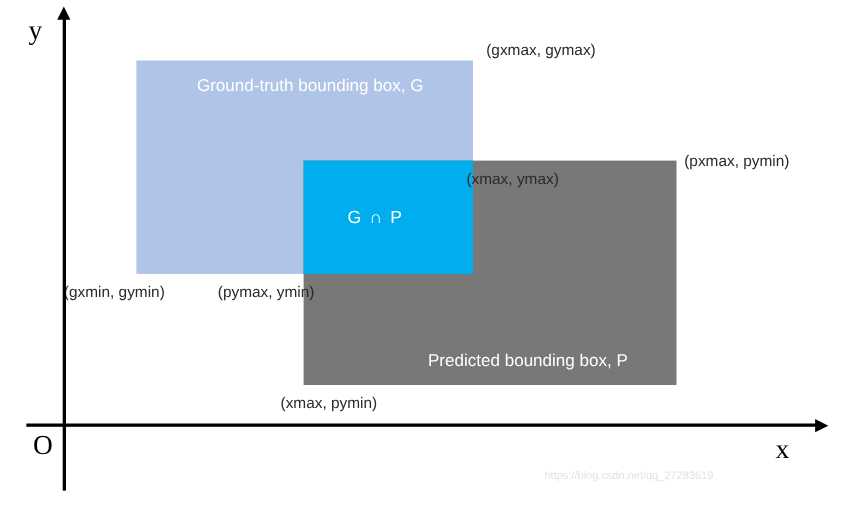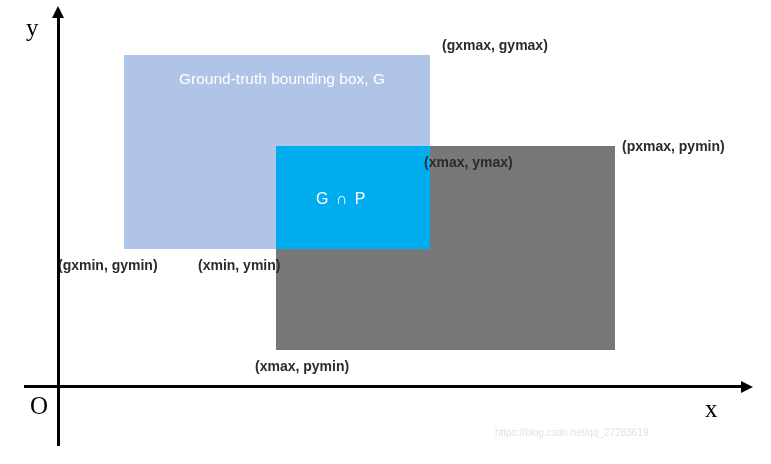--- a/index.html
+++ b/index.html
@@ -116,21 +116,21 @@
     top: 191px;
     font-size: 16px;
     letter-spacing: 1.5px;
   }
 
   
   .coord-label {
     position: absolute;
     color: #2b2b2b;
     font-family: "Liberation Sans", sans-serif;
-    font-weight: bold;
+    font-weight: normal;
     font-size: 14px;
     white-space: nowrap;
     line-height: 1;
   }
   #coord-gmax  { left: 442px; top: 38px; }
   #coord-gmin  { left: 58px;  top: 258px; }
   #coord-imax  { left: 424px; top: 155px; }
   #coord-imin  { left: 198px; top: 258px; }
   #coord-pmax  { left: 622px; top: 139px; }
   #coord-pmin  { left: 255px; top: 359px; }
@@ -155,28 +155,29 @@
   <div class="bbox" id="gt-box"></div>
 
   <div class="bbox" id="pred-box"></div>
 
   <div class="bbox" id="intersection-box"></div>
 
   <div class="box-text" id="gt-box-caption">Ground-truth bounding box, G</div>
 
   <div class="box-text" id="intersection-caption">G ∩ P</div>
 
+  <div class="box-text" id="pred-box-caption">Predicted bounding box, P</div>
 
   <div class="coord-label" id="coord-gmax">(gxmax, gymax)</div>
 
   <div class="coord-label" id="coord-gmin">(gxmin, gymin)</div>
 
   <div class="coord-label" id="coord-imax">(xmax, ymax)</div>
 
-  <div class="coord-label" id="coord-imin">(xmin, ymin)</div>
+  <div class="coord-label" id="coord-imin">(pymax, ymin)</div>
 
   <div class="coord-label" id="coord-pmax">(pxmax, pymin)</div>
 
   <div class="coord-label" id="coord-pmin">(xmax, pymin)</div>
 
   <div class="axis-line" id="y-axis-line"></div>
   <div class="arrow-head" id="y-axis-arrow"></div>
   <div class="axis-line" id="x-axis-line"></div>
   <div class="arrow-head" id="x-axis-arrow"></div>
 

